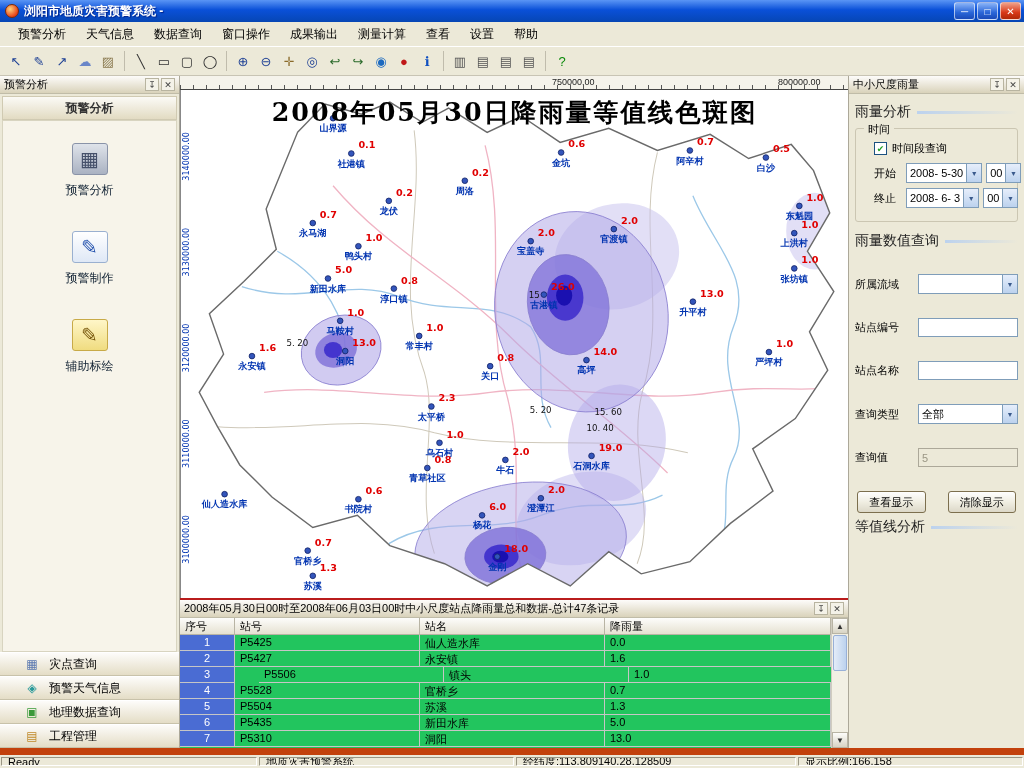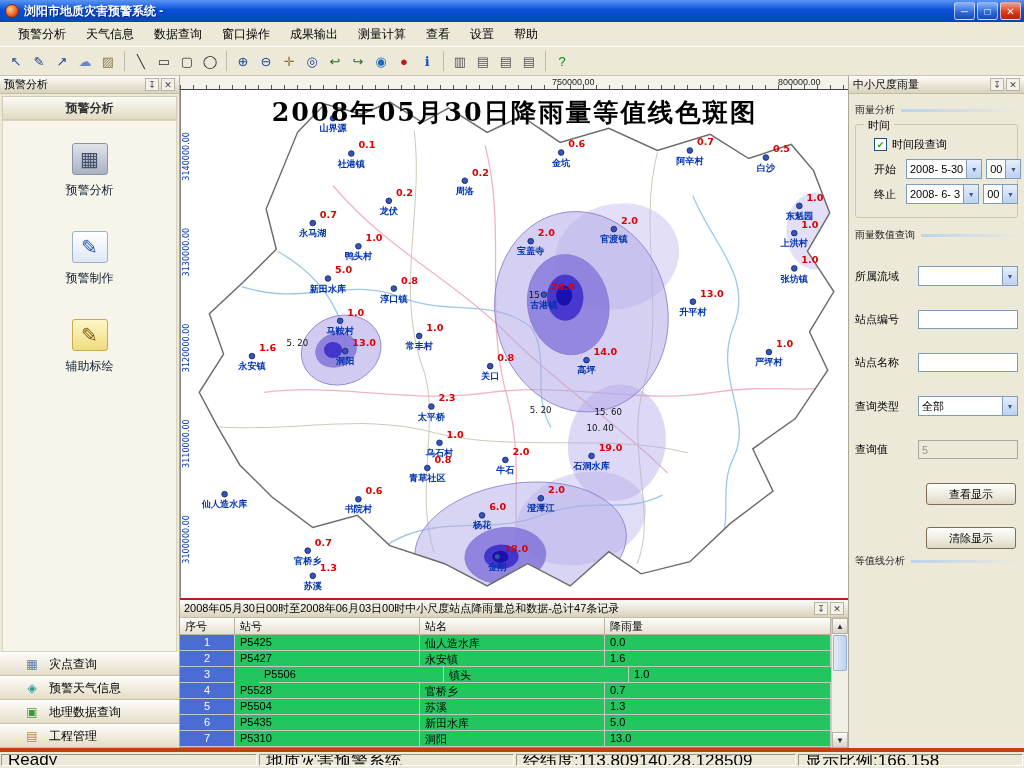--- a/index.html
+++ b/index.html
@@ -52,41 +52,41 @@
 .ghead .gcell{background:linear-gradient(#fdfdfb,#e5e1d1);border-color:#b8b4a4;height:17px}
 .cell-no{background:#4a6cd3;color:#fff;text-align:center;padding:1px 2px}
 .vscroll{width:17px;background:#f2f0e4;border-left:1px solid #d0ccc0;display:flex;flex-direction:column}
 .sarrow{height:16px;background:linear-gradient(#fdfdfb,#d8d4c4);border:1px solid #b8b4a4;display:flex;align-items:center;justify-content:center;font-size:8px;color:#333;cursor:pointer;flex:0 0 auto}
 .strack{flex:1;display:flex;flex-direction:column}
 .sthumb{height:36px;margin:1px;background:linear-gradient(90deg,#e4ecf8,#bcd2ee);border:1px solid #98b0d8;border-radius:2px;cursor:grab}
 .spacer{flex:1}
 
 .right-panel{width:176px;background:#ece9d8;border-left:1px solid #aca899;display:flex;flex-direction:column;flex:0 0 auto}
 .rp-body{flex:1;padding:4px 6px;font-size:11px;overflow:hidden}
-.sec-hdr{display:flex;align-items:center;gap:6px;margin:5px 0 7px;color:#222;font-size:10px}
+.sec-hdr{display:flex;align-items:center;gap:6px;margin:5px 0 7px;color:#222;font-size:14px}
 .sec-line{flex:1;height:3px;background:linear-gradient(90deg,#bcd2ee,#ece9d8)}
 .groupbox{border:1px solid #cbc6b2;border-radius:3px;position:relative;padding:12px 18px 8px;margin:4px 0 10px;background:#ece9d8}
 .gb-label{position:absolute;top:-7px;left:8px;background:#ece9d8;padding:0 4px}
 .chkrow{display:flex;align-items:center;gap:5px;margin:0 0 7px;cursor:pointer}
 .chk{width:13px;height:13px;background:#fff;border:1px solid #1c5180;display:inline-flex;align-items:center;justify-content:center;font-size:9px;color:#21a121;flex:0 0 auto}
 .fldrow{display:flex;align-items:center;gap:4px;margin:5px 0}
 .flbl{width:28px;flex:0 0 auto}
 .xpsel{height:20px;background:#fff;border:1px solid #7f9db9;display:inline-flex;align-items:center;cursor:pointer}
 .w74{width:82px}.w34{width:36px}
 .selval{flex:1;padding:0 3px;font-size:11px;overflow:hidden;white-space:nowrap}
 .selarrow{width:15px;height:100%;background:linear-gradient(#e6eefb,#bcd2ee);border-left:1px solid #7f9db9;display:flex;align-items:center;justify-content:center;font-size:7px;color:#3a5a8c;flex:0 0 auto}
 .qrow{display:flex;align-items:center;justify-content:space-between;margin:24px 0}
 .qrow .ctl{width:100px}
 .xpinput{height:19px;background:#fff;border:1px solid #7f9db9;padding:0 3px;display:flex;align-items:center;cursor:text}
 .xpinput.disabled{background:#ece9d8;color:#9a9684;border-color:#aca899;cursor:default}
-.btncol{display:flex;flex-direction:column;align-items:flex-end;gap:22px;margin:9px 2px 4px}
+.btncol{display:flex;flex-direction:row;align-items:flex-end;gap:22px;margin:9px 2px 4px}
 .xpbtn{width:90px;height:22px;background:linear-gradient(#fefefe,#f0eee2 50%,#dcd8c8);border:1px solid #7c6f4e;border-radius:3px;display:flex;align-items:center;justify-content:center;font-size:11px;cursor:pointer}
 .xpbtn.focused{border:1px solid #27408f;box-shadow:0 0 0 1px #27408f inset;outline:1px dotted #555;outline-offset:-4px}
 
-.statusbar{height:20px;background:#ece9d8;border-top:4px solid #c2410c;display:flex;font-size:17px;flex:0 0 auto}
+.statusbar{height:20px;background:#ece9d8;border-top:7px solid #c2410c;display:flex;font-size:11px;flex:0 0 auto}
 .scell{border:1px solid;border-color:#9a9684 #fff #fff #9a9684;margin:2px 1px;padding:0 6px;display:flex;align-items:center;white-space:nowrap;overflow:hidden}
 .sc0{width:256px}.sc1{width:255px}.sc2{width:280px}.sc3{flex:1}
 </style>
 </head>
 <body>
 
 <div class="window">
 
   <div class="titlebar">
     <span class="app-icon"></span>

